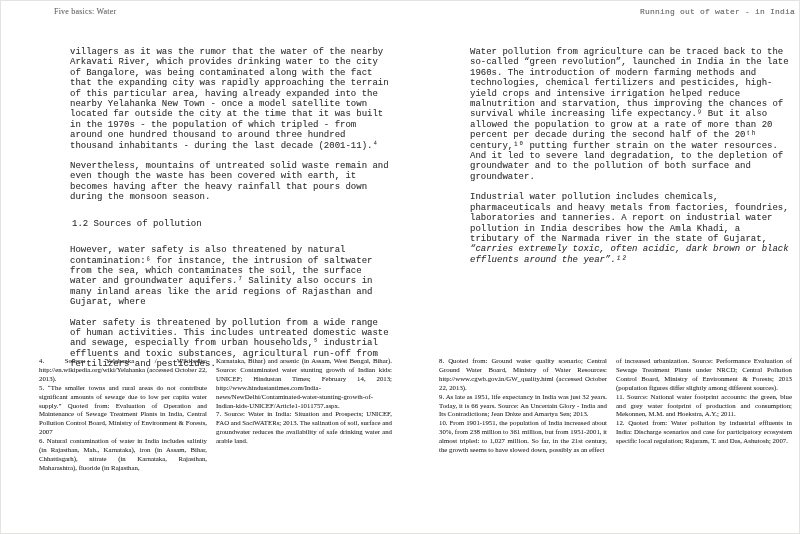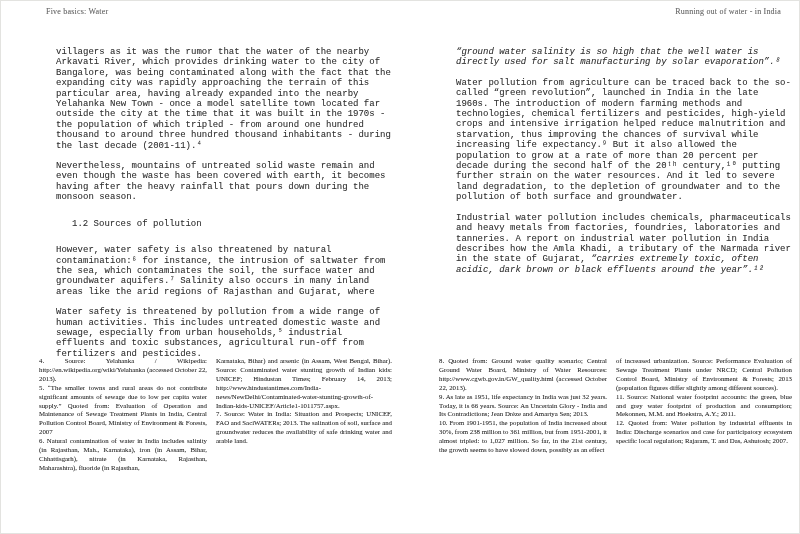--- a/index.html
+++ b/index.html
@@ -19,34 +19,34 @@
 
   .running-header {
     position: absolute;
     top: 6px;
     font-family: "Liberation Serif", serif;
     font-size: 8px;
     color: #6b6b6b;
     letter-spacing: 0.2px;
     white-space: nowrap;
   }
-  .running-header.hdr-left  { left: 1px; padding-left: 44px; }
-  .running-header.hdr-right { right: 20px; }
+  .running-header.hdr-left  { left: 9px; padding-left: 44px; }
+  .running-header.hdr-right { right: 6px; font-family: Liberation Mono, monospace; }
 
   .main-text {
     position: absolute;
     top: 46px;
     left: 55px;
     width: 337px;
     font-family: "Liberation Mono", "DejaVu Sans Mono", monospace;
     font-size: 9px;
     line-height: 10.4px;
     color: #333333;
   }
-  .main-text p { margin: 0 0 10px 0; }
+  .main-text p { margin: 0 0 10px 14px; }
   .main-text p.heading { margin: 16px; }
   .main-text p:last-child { margin-bottom: 0; }
   .italic { font-style: italic; }
 
   .footnotes {
     position: absolute;
     top: 356px;
     font-family: "Liberation Serif", serif;
     font-size: 6.8px;
     line-height: 8.9px;
@@ -95,21 +95,20 @@
       <p>Karnataka, Bihar) and arsenic (in Assam, West Bengal, Bihar). Source: Contaminated water stunting growth of Indian kids: UNICEF; Hindustan Times; February 14, 2013; http://www.hindustantimes.com/India-news/NewDelhi/Contaminated-water-stunting-growth-of-Indian-kids-UNICEF/Article1-1011757.aspx.</p>
       <p>7. Source: Water in India: Situation and Prospects; UNICEF, FAO and SaciWATERs; 2013. The salination of soil, surface and groundwater reduces the availability of safe drinking water and arable land.</p>
     </div>
 
   </div>
 
   <div class="page page-right">
     <div class="running-header hdr-right">Running out of water - in India</div>
 
     <div class="main-text">
-      <p class="italic">“ground water salinity is so high that the well water is directly used for salt manufacturing by solar evaporation”.⁸</p>
       <p>Water pollution from agriculture can be traced back to the so-called “green revolution”, launched in India in the late 1960s. The introduction of modern farming methods and technologies, chemical fertilizers and pesticides, high-yield crops and intensive irrigation helped reduce malnutrition and starvation, thus improving the chances of survival while increasing life expectancy.⁹ But it also allowed the population to grow at a rate of more than 20 percent per decade during the second half of the 20ᵗʰ century,¹⁰ putting further strain on the water resources. And it led to severe land degradation, to the depletion of groundwater and to the pollution of both surface and groundwater.</p>
       <p><span>Industrial water pollution includes chemicals, pharmaceuticals and heavy metals from factories, foundries, laboratories and tanneries. A report on industrial water pollution in India describes how the Amla Khadi, a tributary of the Narmada river in the state of Gujarat, </span><span class="italic">“carries extremely toxic, often acidic, dark brown or black effluents around the year”.¹²</span></p>
     </div>
 
     <div class="footnotes fn-col1">
       <p>8. Quoted from: Ground water quality scenario; Central Ground Water Board, Ministry of Water Resources: http://www.cgwb.gov.in/GW_quality.html (accessed October 22, 2013).</p>
       <p>9. As late as 1951, life expectancy in India was just 32 years. Today, it is 66 years. Source: An Uncertain Glory - India and Its Contradictions; Jean Drèze and Amartya Sen; 2013.</p>
       <p>10. From 1901-1951, the population of India increased about 30%, from 238 million to 361 million, but from 1951-2001, it almost tripled: to 1,027 million. So far, in the 21st century, the growth seems to have slowed down, possibly as an effect</p>
     </div>
     <div class="footnotes fn-col2">

